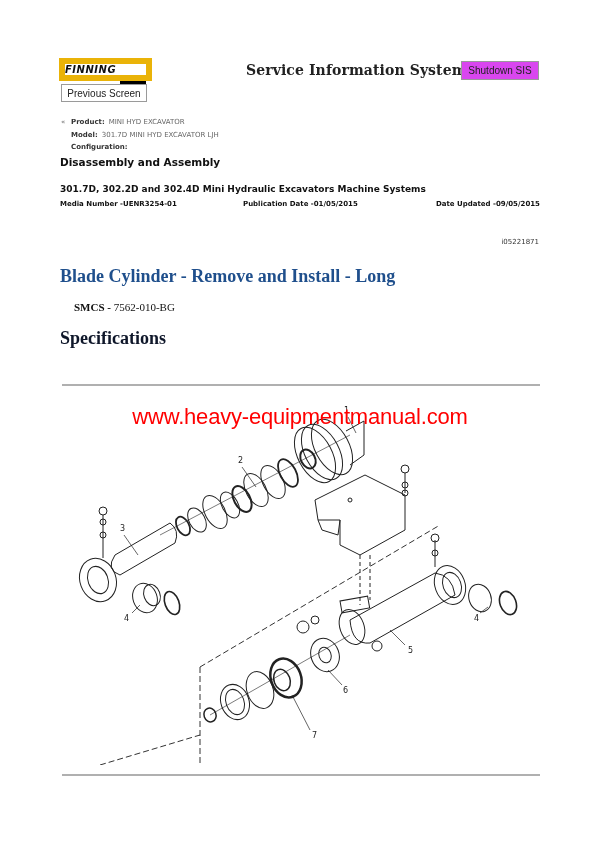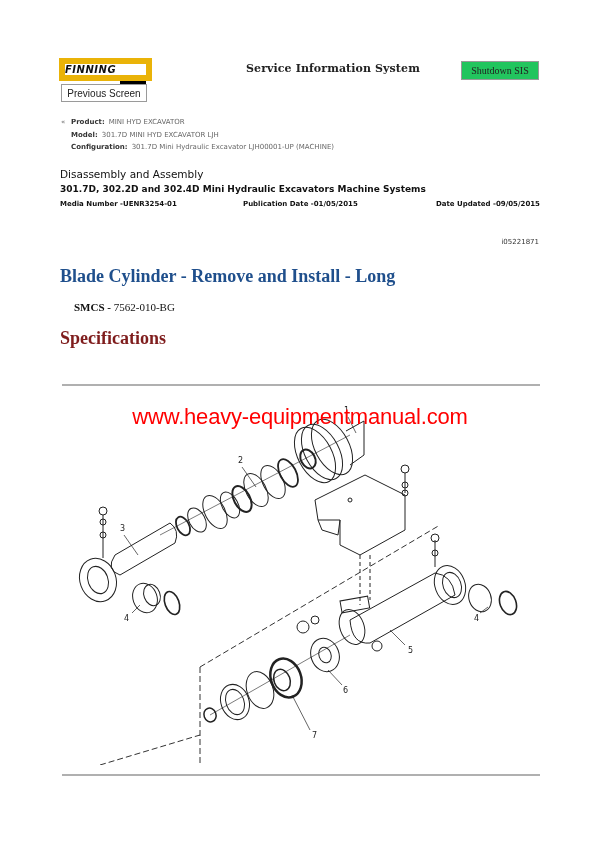--- a/index.html
+++ b/index.html
@@ -21,56 +21,56 @@
       font-family: Liberation Mono, monospace; letter-spacing: -0.5px; margin-top: 44px;
     }
     .prev-btn {
       position: absolute; left: 61px; top: 84px; width: 86px; height: 18px;
       border: 1px solid #9a9a9a; background: #fff;
       font-family: "Liberation Sans", sans-serif; font-size: 10px; color: #222;
       display: flex; align-items: center; justify-content: center;
     }
     .sis-title {
       position: absolute; left: 246px; top: 62px;
-      font-family: "DejaVu Serif", serif; font-weight: bold; font-size: 11px; color: #222;
+      font-family: "DejaVu Serif", serif; font-weight: bold; font-size: 14px; color: #222;
       letter-spacing: 0.1px;
     }
     .shutdown-btn {
       position: absolute; left: 461px; top: 61px; width: 78px; height: 19px;
-      border: 1px solid #9a9a9a; background: #22c55e;
-      font-family: Liberation Serif, serif; font-size: 10px; color: #222;
+      border: 1px solid #9a9a9a; background: #d946ef;
+      font-family: Liberation Sans, sans-serif; font-size: 10px; color: #222;
       display: flex; align-items: center; justify-content: center;
     }
 
     .crumbs { position: absolute; left: 61px; top: 116px; font-size: 7px; line-height: 12.5px; color: #555; }
     .crumb-row { display: flex; white-space: nowrap; }
     .crumb-row .lbl { color: #333; font-weight: bold; margin-right: 4px; }
     .crumb-row .val { color: #666; }
     .crumb-row.indent { padding-left: 10px; }
     .back-arrow { color: #666; font-size: 7px; margin-right: 3px; width: 7px; }
 
-    .doc-type { position: absolute; left: 60px; top: 168px; font-weight: normal; font-size: 10.5px; color: #111; }
+    .doc-type { position: absolute; left: 60px; top: 156px; font-weight: bold; font-size: 10.5px; color: #111; }
     .doc-sub { position: absolute; left: 60px; top: 184px; font-weight: bold; font-size: 9px; color: #111; white-space: nowrap; }
     .meta-row {
       position: absolute; left: 60px; top: 200px; width: 480px;
       font-weight: bold; font-size: 7px; color: #111; white-space: nowrap;
     }
     .meta-row span { position: absolute; top: 0; }
     .image-id { position: absolute; right: 61px; top: 238px; font-size: 7px; color: #333; }
 
     .main-title {
       position: absolute; left: 60px; top: 266px;
       font-family: "Liberation Serif", serif; font-weight: bold; font-size: 18px; color: #1f4f8c;
       white-space: nowrap;
     }
     .smcs { position: absolute; left: 60px; top: 301px; font-family: Liberation Serif, serif; font-size: 11px; color: #111; margin-left: 14px; }
     .smcs b { font-weight: bold; }
     .spec-heading {
       position: absolute; left: 60px; top: 328px;
-      font-family: "Liberation Serif", serif; font-weight: bold; font-size: 18px; color: #7f1d1d;
+      font-family: "Liberation Serif", serif; font-weight: bold; font-size: 18px; color: #0f172a;
     }
 
     .hr { position: absolute; left: 62px; width: 478px; height: 2px; background: #b0b0b0; }
 
     .diagram { position: absolute; left: 60px; top: 395px; width: 480px; height: 370px; }
     .watermark {
       position: absolute; left: 40px; top: 404px; width: 520px; text-align: center;
       font-family: "Liberation Sans", sans-serif; font-size: 22px; color: #ff0000;
       white-space: nowrap; letter-spacing: -0.2px;
     }
@@ -91,21 +91,20 @@
     <span class="back-arrow">«</span>
     <span class="lbl">Product:</span>
     <span class="val">MINI HYD EXCAVATOR</span>
   </div>
   <div class="crumb-row indent">
     <span class="lbl">Model:</span>
     <span class="val">301.7D MINI HYD EXCAVATOR LJH</span>
   </div>
   <div class="crumb-row indent">
     <span class="lbl">Configuration:</span>
-    <span class="val">301.7D Mini Hydraulic Excavator LJH00001-UP (MACHINE)</span>
   </div>
 </div>
 
 <div class="doc-type">Disassembly and Assembly</div>
 <div class="doc-sub">301.7D, 302.2D and 302.4D Mini Hydraulic Excavators Machine Systems</div>
 <div class="meta-row">
   <span style="left:0">Media Number -UENR3254-01</span>
   <span style="left:183px">Publication Date -01/05/2015</span>
   <span style="right:0">Date Updated -09/05/2015</span>
 </div>

